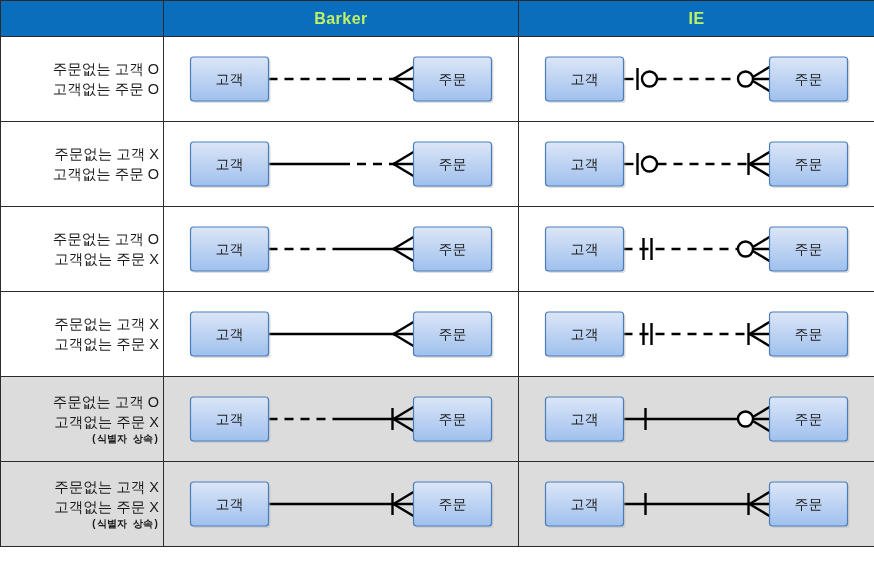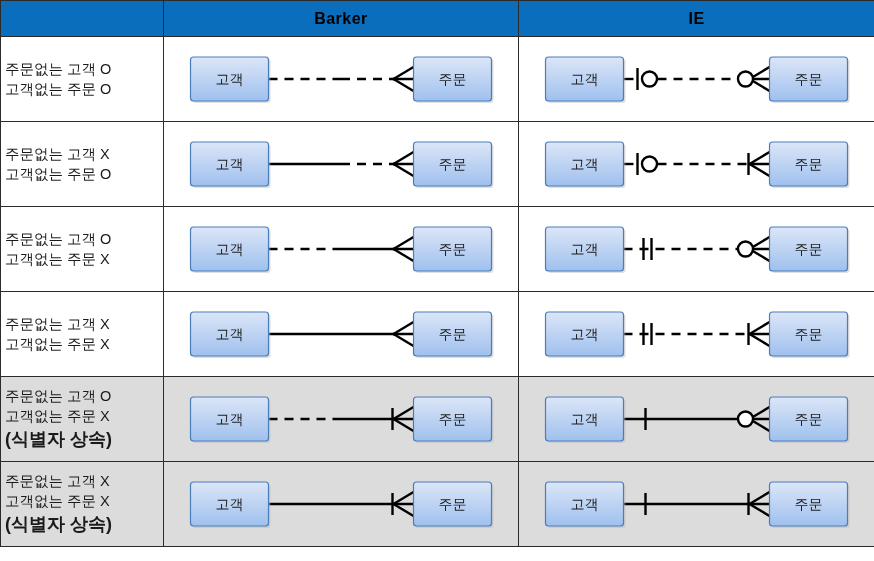--- a/index.html
+++ b/index.html
@@ -54,48 +54,49 @@
 
   .er-table th, .er-table td {
     border: 1px solid #2b2b2b;
     padding: 0;
     margin: 0;
   }
 
   thead th {
     height: 35px;
     background: #0b6ebc;
-    color: #000000;
+    color: #bef264;
     font-size: 16px;
     font-weight: bold;
     text-align: center;
     vertical-align: middle;
     letter-spacing: 0.5px;
   }
   thead th.corner {
     background: #0b6ebc;
   }
 
   tbody tr { height: 84px; }
   tbody tr.shaded td { background: #dcdcdc; }
   tbody tr:not(.shaded) td { background: #ffffff; }
 
   td.label-cell {
-    text-align: left;
+    text-align: right;
     vertical-align: middle;
     font-size: 14.5px;
     color: #1a1a1a;
     line-height: 1.38;
     padding: 2px 4px;
   }
   td.label-cell .sub {
     font-weight: bold;
-    font-size: 18px;
+    font-size: 10px;
     display: block;
     margin-top: 1px;
+    font-family: Liberation Mono, monospace;
   }
   td.label-cell .ln { display: block; white-space: nowrap; }
 
   td.diagram-cell {
     vertical-align: middle;
     position: relative;
   }
 
   .diagram {
     width: 100%;

